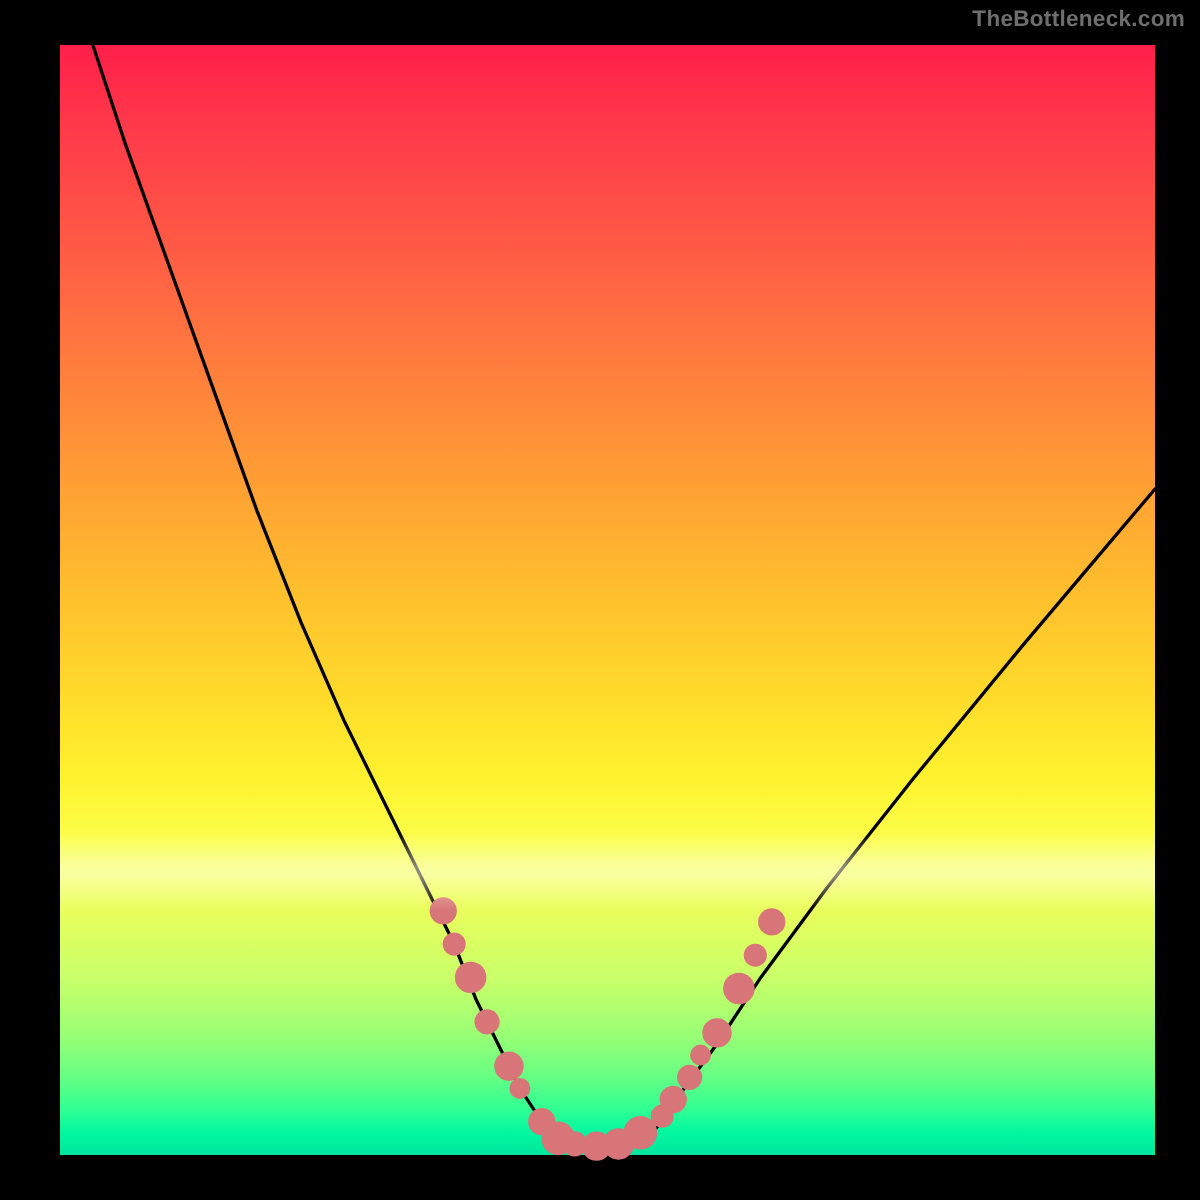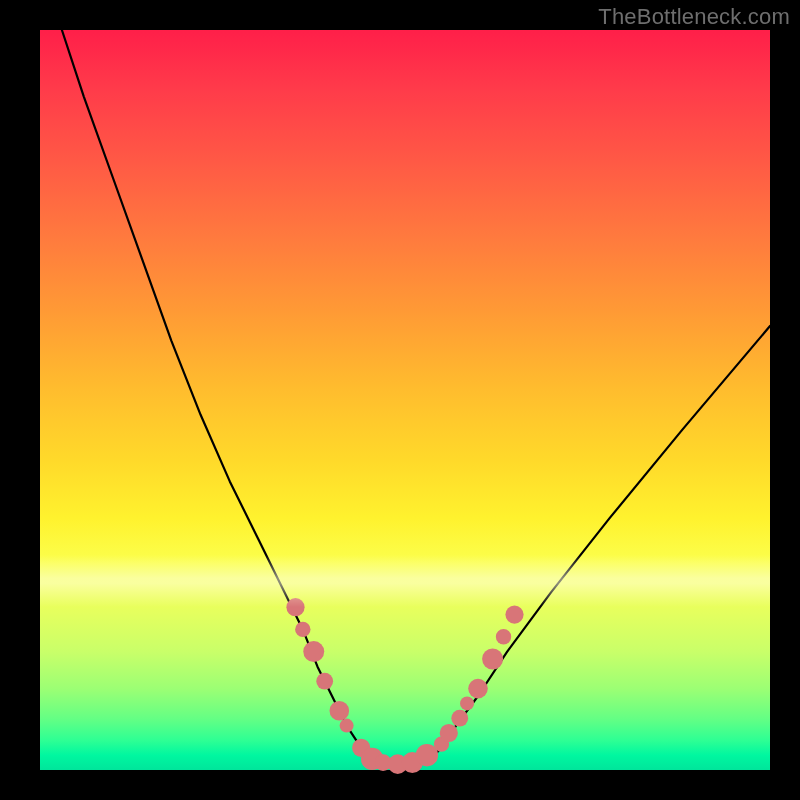--- a/index.html
+++ b/index.html
@@ -15,22 +15,22 @@
     position: relative;
     width: 800px;
     height: 800px;
     background: #000;
   }
   .watermark {
     position: absolute;
     top: 4px;
     right: 10px;
     color: #6e6e6e;
-    font-size: 22px;
-    font-weight: 400;
+    font-size: 15px;
+    font-weight: 700;
     z-index: 5;
     letter-spacing: 0.2px;
   }
   .plot-area {
     position: absolute;
     left: 40px;
     top: 30px;
     width: 730px;
     height: 740px;
     

